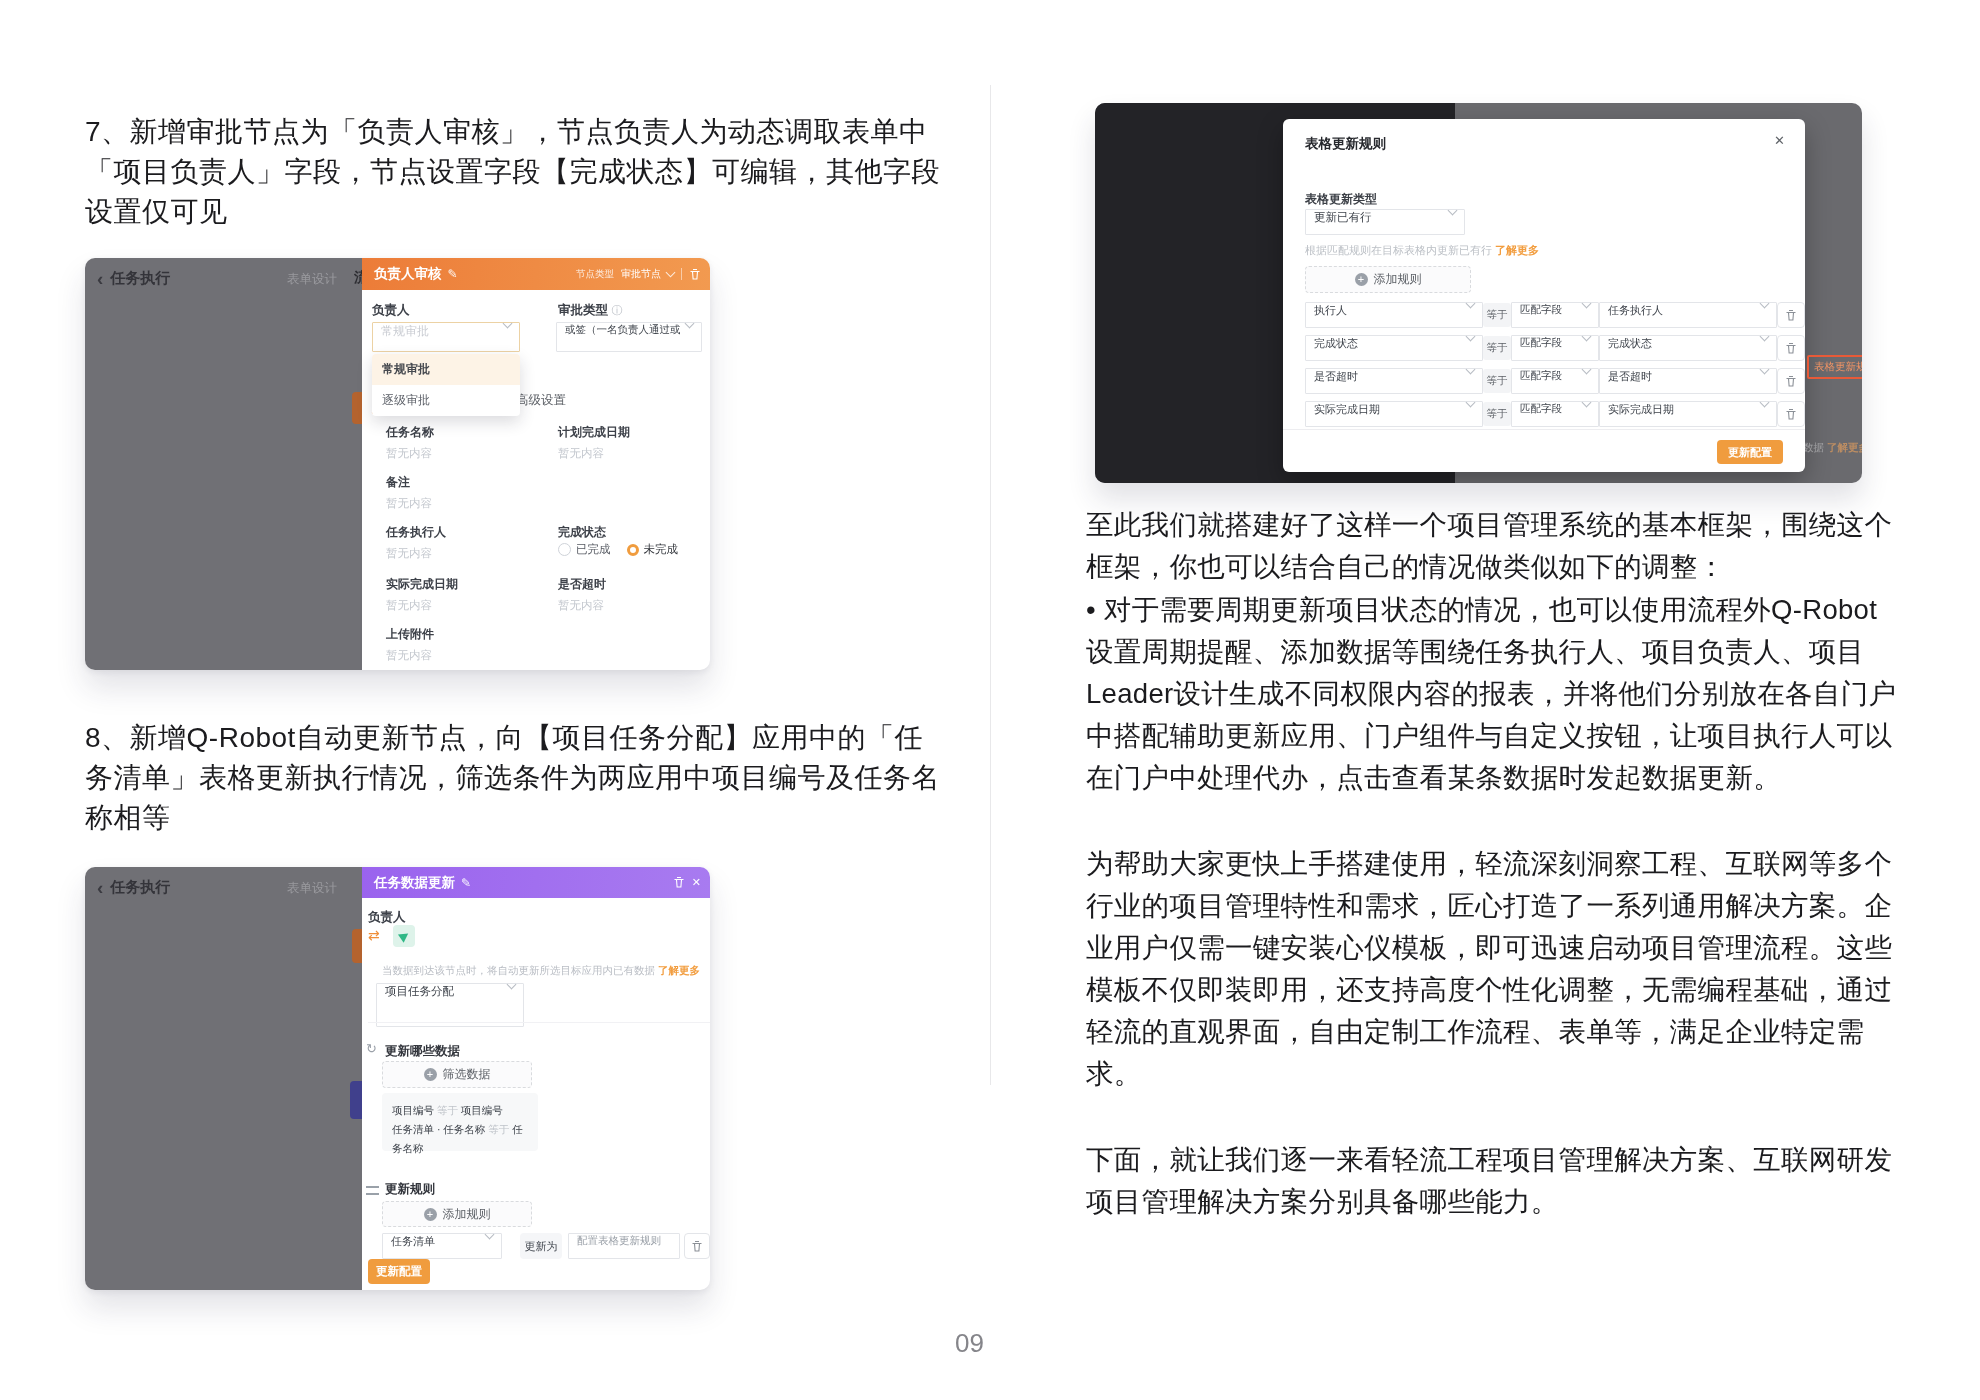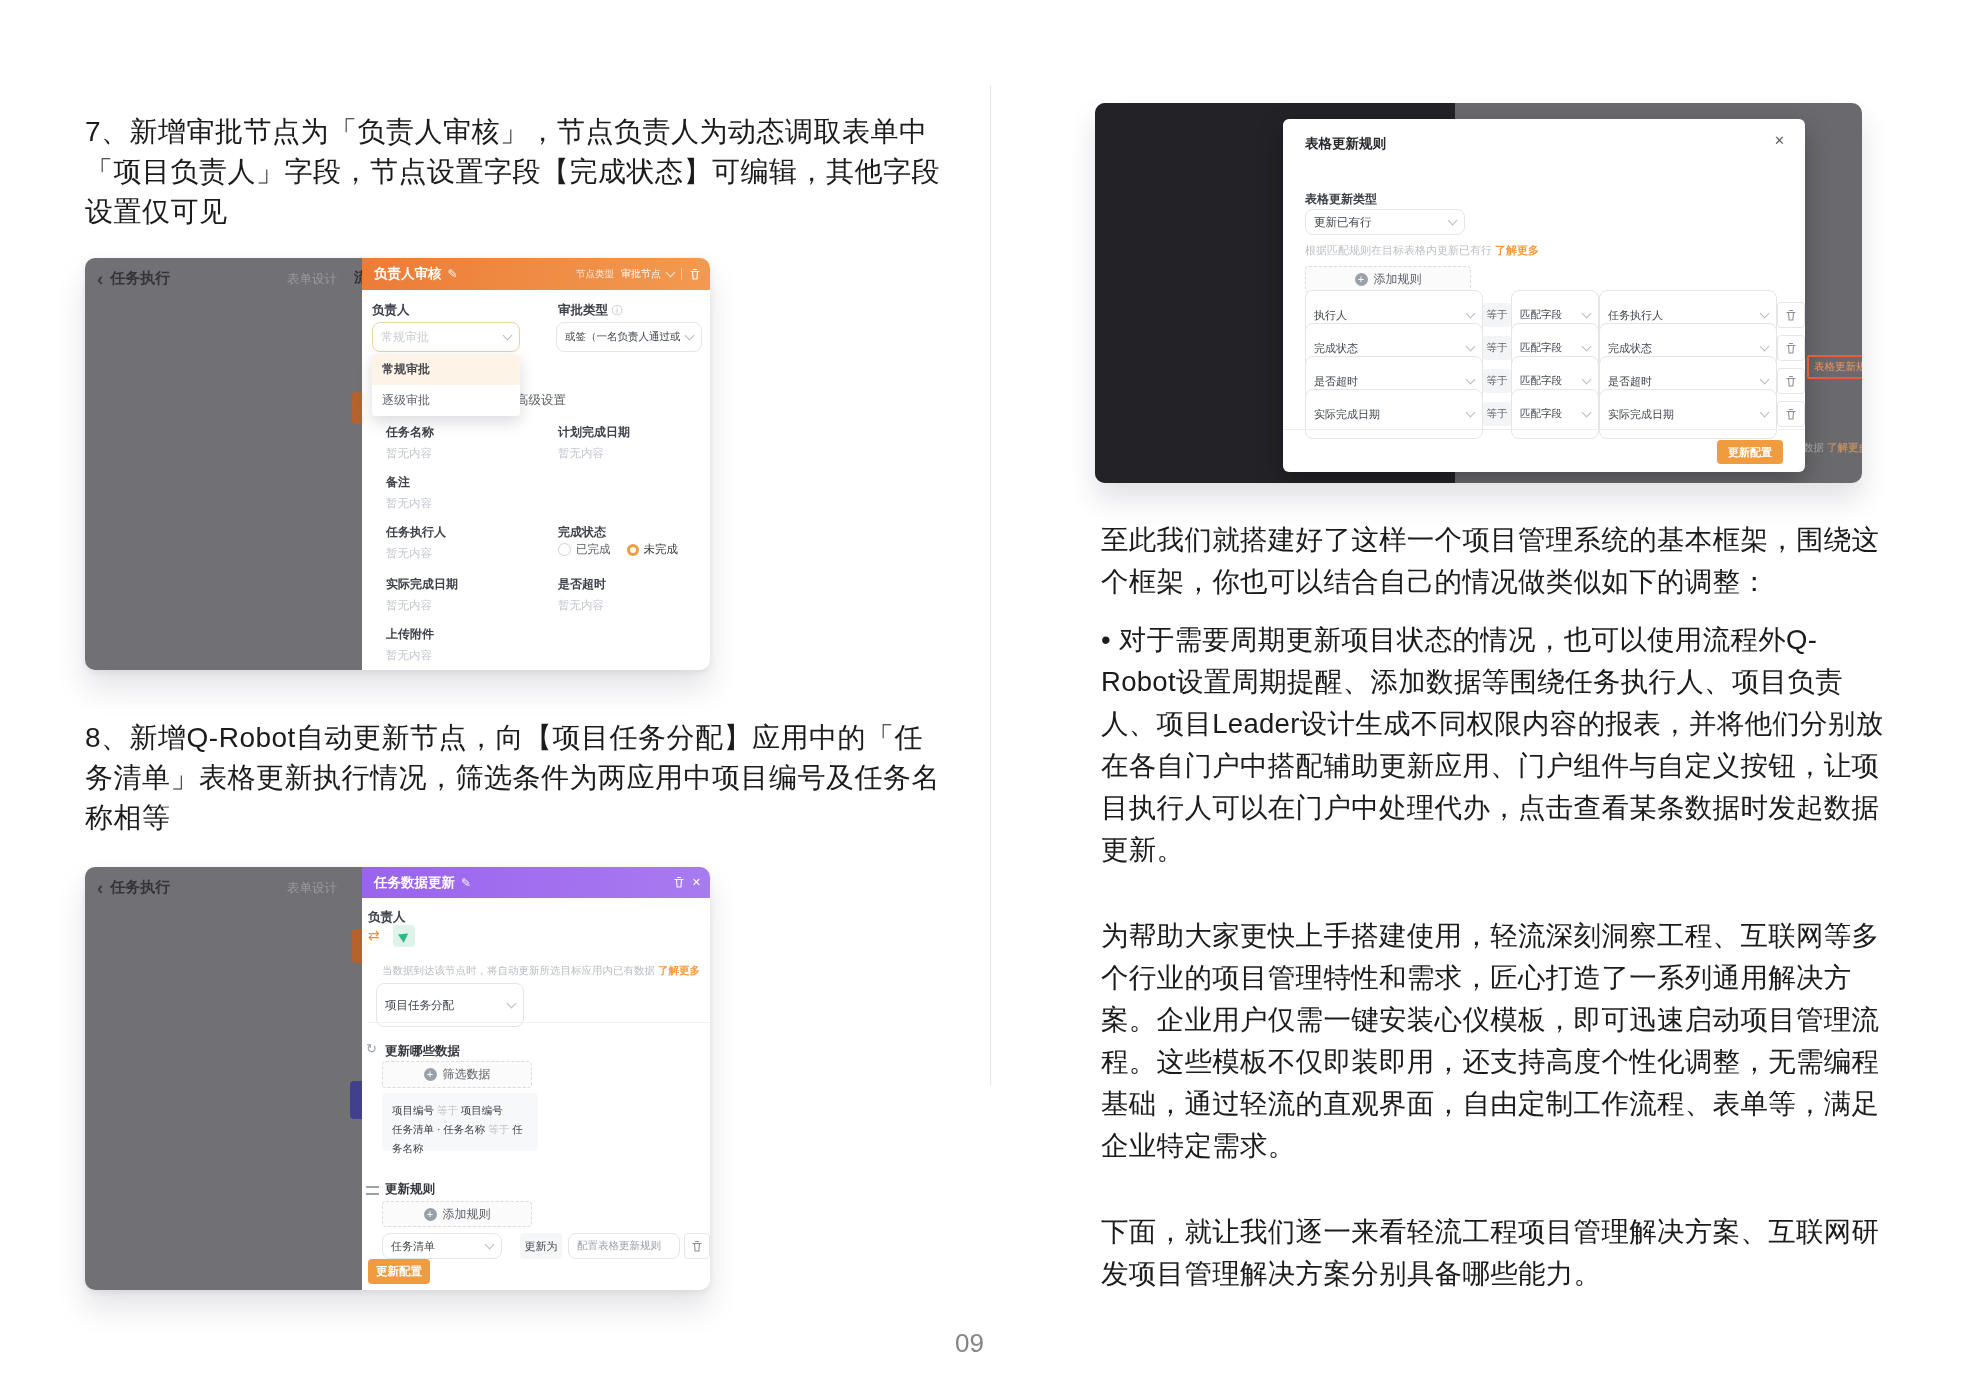--- a/index.html
+++ b/index.html
@@ -3,41 +3,41 @@
 <meta charset="utf-8">
 <style>
   html,body{margin:0;padding:0}
   body{width:1980px;height:1400px;background:#ffffff;position:relative;
        font-family:"Liberation Sans",sans-serif;color:#1c1c1f;overflow:hidden}
   .abs{position:absolute;box-sizing:border-box}
 
   
   .doc-para{position:absolute;font-size:28px;line-height:40px;color:#1b1b1e;letter-spacing:.5px}
   .right-text{position:absolute;left:1085px;top:503px;width:820px;font-size:27.5px;line-height:42px;color:#1b1b1e;letter-spacing:.3px}
-  .right-text p{margin:16px}
+  .right-text p{margin:1px}
   .right-text p.gap{margin-bottom:44px}
   .v-divider{position:absolute;left:990px;top:85px;width:1px;height:1000px;background:#e8e8ea}
   .page-num{position:absolute;left:955px;top:1328px;width:70px;text-align:left;font-size:26px;color:#85858a}
 
   
   .shot{position:absolute;border-radius:10px;overflow:hidden;background:#fff;
         box-shadow:0 18px 30px rgba(40,40,70,.13), 0 2px 6px rgba(40,40,70,.08)}
   .gp{position:absolute;left:0;top:0;width:277px;height:100%;background:#707075}
   .gp-back{position:absolute;left:12px;top:11px;font-size:15px;font-weight:bold;color:#34343a;display:flex;align-items:center;gap:7px}
   .gp-back .bk{font-size:19px;font-weight:bold;line-height:15px;color:#3a3a40}
   .gp-tab{position:absolute;left:202px;top:13px;font-size:12.5px;color:#9a9a9f}
   .gp-partial{position:absolute;left:269px;top:11px;width:8px;overflow:hidden;font-size:14px;font-weight:bold;color:#2e2e33;white-space:nowrap}
   .stub{position:absolute;border-radius:4px 0 0 4px}
 
   .panel-hdr{position:absolute;left:277px;top:0;width:348px;display:flex;align-items:center;color:#fff}
   .hdr-title{font-size:13.5px;font-weight:bold;margin-left:12px;white-space:nowrap}
   .hdr-edit{font-size:12px;margin-left:6px;opacity:.95}
   .hdr-right{margin-left:auto;display:flex;align-items:center;gap:7px;padding-right:9px}
 
-  .sel{border:1px solid #e3e5e9;border-radius:8px;background:#fff;display:flex;align-items:center;justify-content:space-between;padding:12px 8px}
+  .sel{border:1px solid #e3e5e9;border-radius:1px;background:#fff;display:flex;align-items:flex-start;justify-content:space-between;padding:0 8px}
   .sel .txt{color:#3f444c;white-space:nowrap;overflow:hidden}
   .chev{width:6px;height:6px;border-right:1.4px solid #b7bcc3;border-bottom:1.4px solid #b7bcc3;transform:rotate(45deg);flex:none;margin-left:6px;margin-top:-3px}
   .lbl{font-weight:bold;color:#3d4149;font-size:12.5px;white-space:nowrap}
   .empty{color:#c3c7ce;font-size:11.5px;white-space:nowrap}
   .dashed{border:1px dashed #d9dbde;border-radius:4px;background:#fbfbfc;display:flex;align-items:center;justify-content:center;gap:6px;color:#5c6066;font-size:12px}
   .cplus{width:13px;height:13px;border-radius:50%;background:#9aa0a8;color:#fff;font-size:11px;line-height:13px;text-align:center;flex:none}
   .eqchip{background:#f3f4f6;border-radius:3px;color:#8c9097;display:flex;align-items:center;justify-content:center;font-size:10.5px}
   .trash-btn{border:1px solid #e3e5e9;border-radius:4px;background:#fff;display:flex;align-items:center;justify-content:center;color:#8b9097}
   svg.trash{width:12px;height:13px;display:block}
   .link-orange{color:#f29d3f;font-weight:bold}

